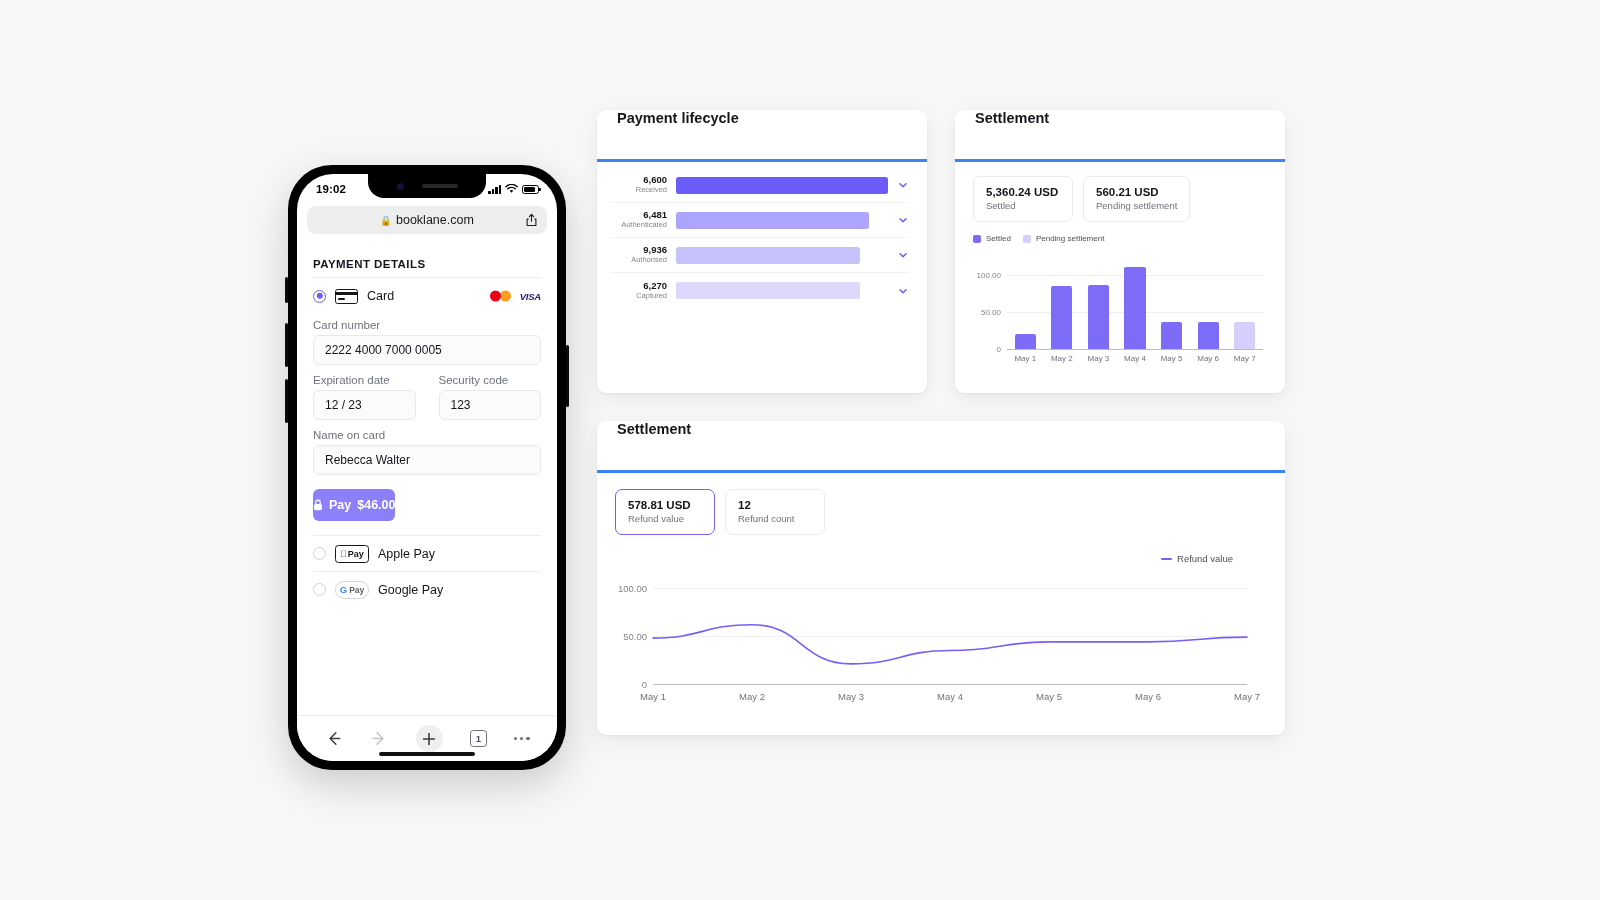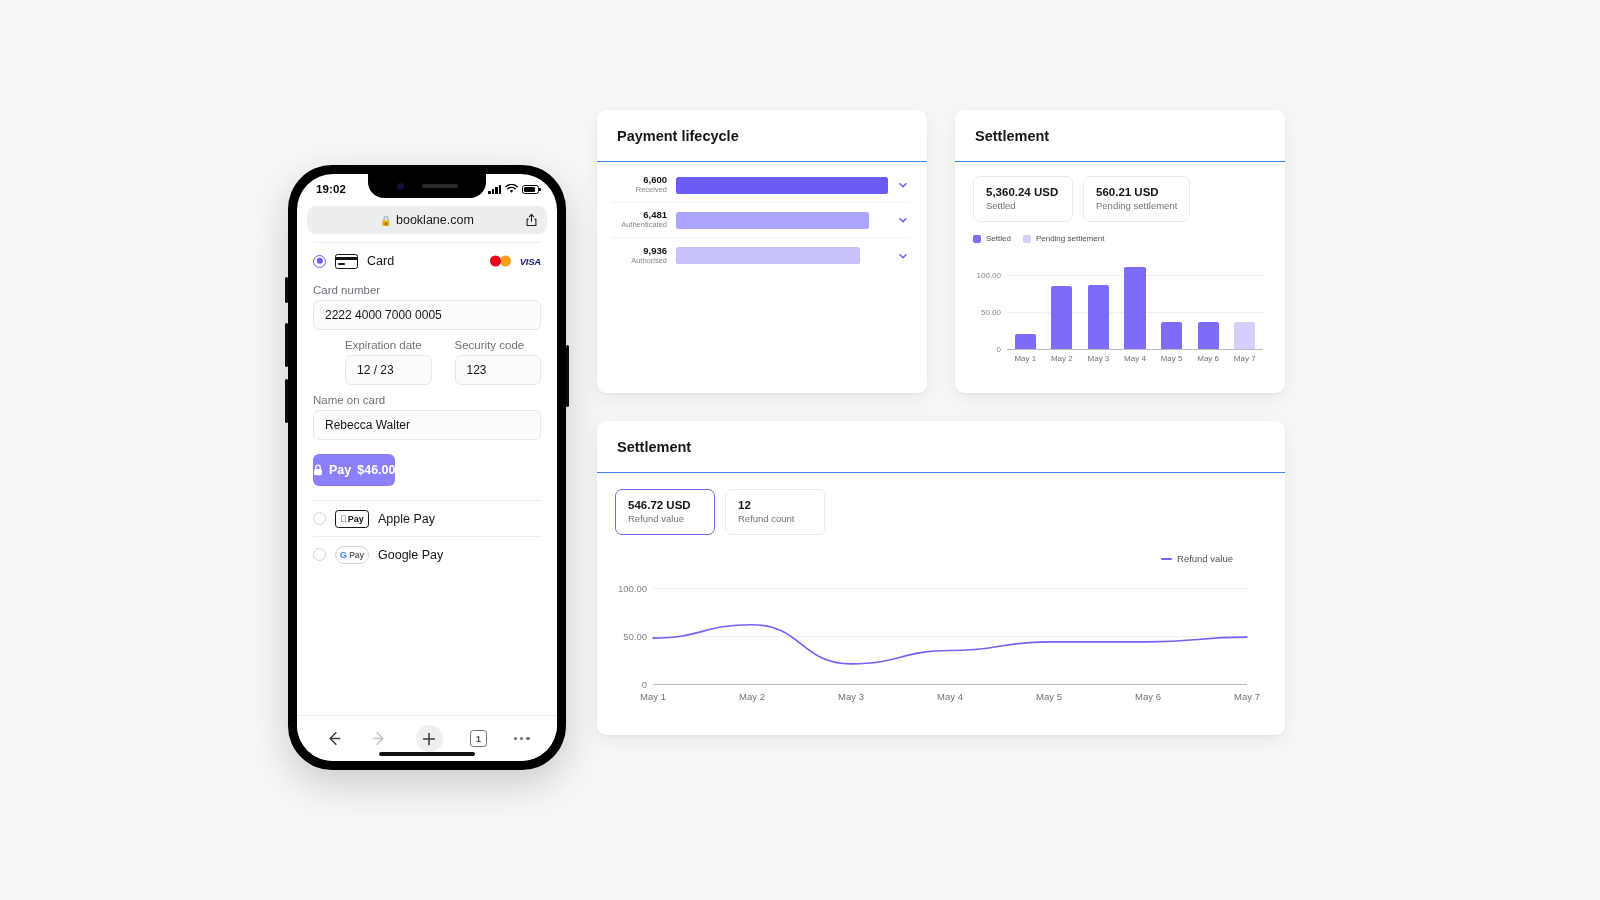--- a/index.html
+++ b/index.html
@@ -131,21 +131,21 @@
   .mc { width: 25px; height: 16px; border-radius: 2.4px; background: #fff; position: relative; }
   .mc i { position: absolute; top: 50%; transform: translateY(-50%); width: 11px; height: 11px; border-radius: 50%; }
   .mc i.l { left: 2px; background: #eb001b; }
   .mc i.r { right: 2px; background: #f79e1b; mix-blend-mode: multiply; }
   .visa {
     font-size: 9.5px; font-weight: 900; font-style: italic; color: #1a1f71;
     letter-spacing: -.2px;
   }
 
   .field-label { padding: 9px 16px 4px; font-size: 11.5px; color: #6e727a; }
-  .field-row { display: flex; gap: 23px; padding: 0 16px; margin-left: 32px; }
+  .field-row { display: flex; gap: 23px; padding: 0 16px; }
   .input {
     height: 30px; border: 1px solid #e6e8eb; border-radius: 6px;
     background: #fbfbfc; display: flex; align-items: center;
     padding: 0 11px; font-size: 12px; color: #14161a;
   }
   .input.full { margin: 0 16px; }
   .field-row .fcol { flex: 1; }
   .field-row .fcol .field-label { padding: 0 0 4px; }
 
   .pay-btn {
@@ -195,22 +195,22 @@
     position: absolute; left: 50%; transform: translateX(-50%); bottom: 5px;
     width: 96px; height: 4px; border-radius: 3px; background: #111;
   }
 
   
   .card {
     position: absolute; background: #fff; border-radius: 9px;
     box-shadow: 0 1px 3px rgba(16,18,28,.06), 0 6px 22px rgba(16,18,28,.06);
   }
   .card-head {
-    height: 52px; padding: 0 20px; display: flex; align-items: center;
-    border-bottom: 1px solid #3b82f6;
+    height: 52px; padding: 0 20px; display: flex; 
+    border-bottom: 3px solid #3b82f6;
   }
   .card-title { font-size: 14.5px; font-weight: 700; color: #14161a; }
 
   #card-lifecycle { left: 597px; top: 110px; width: 330px; height: 283px; }
   #card-settlement { left: 955px; top: 110px; width: 330px; height: 283px; }
   #card-refunds    { left: 597px; top: 421px; width: 688px; height: 314px; }
 
   
   .lc-body { padding: 6px 18px 8px 14px; }
   .lc-row {
@@ -295,20 +295,21 @@
           <span class="lock">🔒</span>
           <span>booklane.com</span>
           <svg class="share" viewBox="0 0 12 14">
             <path d="M6 .8 3.6 3.3M6 .8l2.4 2.5M6 .8v7.6" stroke="#1b1c1f" stroke-width="1.2" fill="none" stroke-linecap="round"></path>
             <path d="M2.4 6H1.2v7h9.6V6H9.6" stroke="#1b1c1f" stroke-width="1.2" fill="none" stroke-linecap="round" stroke-linejoin="round"></path>
           </svg>
         </div>
       </div>
 
 
+      <div class="section-label">PAYMENT DETAILS</div>
       <div class="hr"></div>
 
       <div class="pay-method">
         <span class="radio on"></span>
         <span class="card-glyph"></span>
         <span class="pm-label">Card</span>
         <span class="brands">
           <span class="mc">
               <i class="l"></i>
               <i class="r"></i>
@@ -417,20 +418,32 @@
             <path d="M3 4.7 6 7.7l3-3" stroke="#6C5CF7" stroke-width="1.5" fill="none" stroke-linecap="round" stroke-linejoin="round"></path>
           </svg>
         </div>
         <div class="lc-row">
           <div class="lc-labels">
             <div class="lc-count">9,936</div>
             <div class="lc-stage">Authorised</div>
           </div>
           <div class="lc-track">
             <div class="lc-bar" style="width: 87%; background: rgb(200, 194, 252);"></div>
+          </div>
+          <svg class="lc-chev" viewBox="0 0 12 12">
+            <path d="M3 4.7 6 7.7l3-3" stroke="#6C5CF7" stroke-width="1.5" fill="none" stroke-linecap="round" stroke-linejoin="round"></path>
+          </svg>
+        </div>
+        <div class="lc-row">
+          <div class="lc-labels">
+            <div class="lc-count">6,270</div>
+            <div class="lc-stage">Captured</div>
+          </div>
+          <div class="lc-track">
+            <div class="lc-bar" style="width: 87%; background: rgb(221, 217, 253);"></div>
           </div>
           <svg class="lc-chev" viewBox="0 0 12 12">
             <path d="M3 4.7 6 7.7l3-3" stroke="#6C5CF7" stroke-width="1.5" fill="none" stroke-linecap="round" stroke-linejoin="round"></path>
           </svg>
         </div>
       </div>
   </div>
 
   <div class="card" id="card-settlement">
     <div class="card-head">
@@ -483,21 +496,21 @@
       </div>
   </div>
 
   <div class="card" id="card-refunds">
     <div class="card-head">
       <span class="card-title">Settlement</span>
     </div>
 
     <div class="tiles" style="padding-top:16px;">
       <div class="tile selected">
-        <div class="tile-val">546.72 USD</div>
+        <div class="tile-val">578.81 USD</div>
         <div class="tile-cap">Refund value</div>
       </div>
       <div class="tile">
         <div class="tile-val">12</div>
         <div class="tile-cap">Refund count</div>
       </div>
     </div>
 
     <div class="legend" id="line-legend" style="justify-content:flex-end; padding-top:18px; padding-right:52px;">
         <span class="legend-item" style="font-size: 9.5px;">

